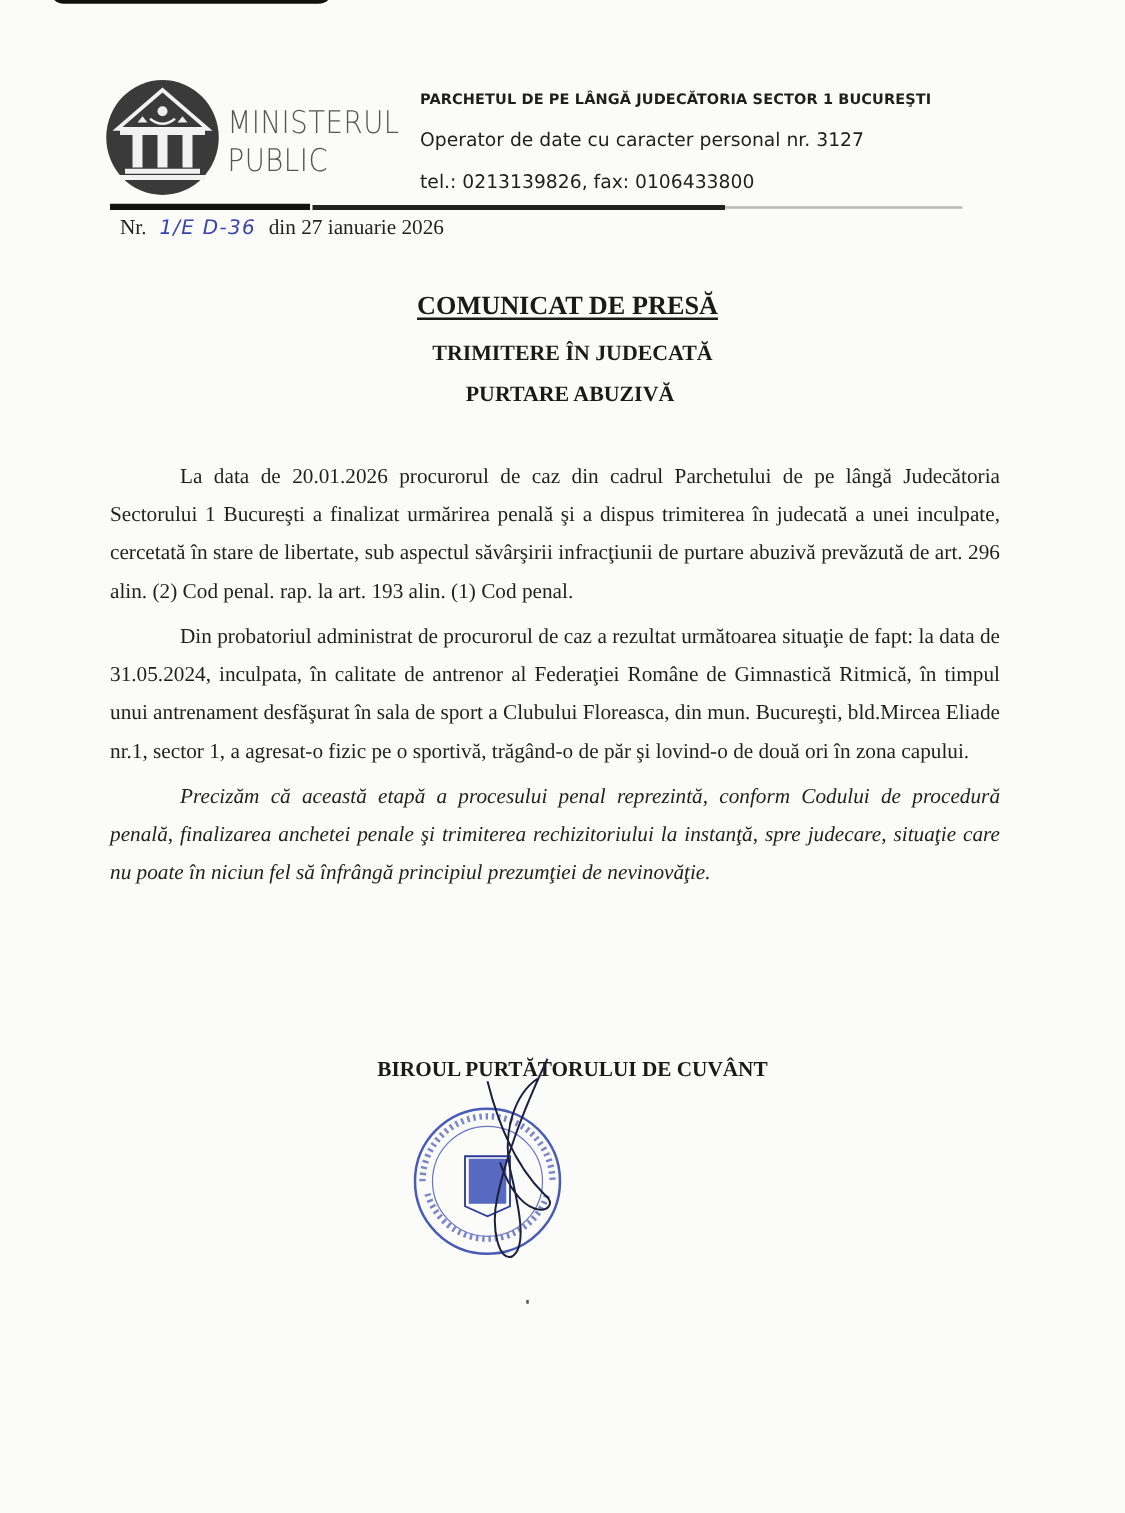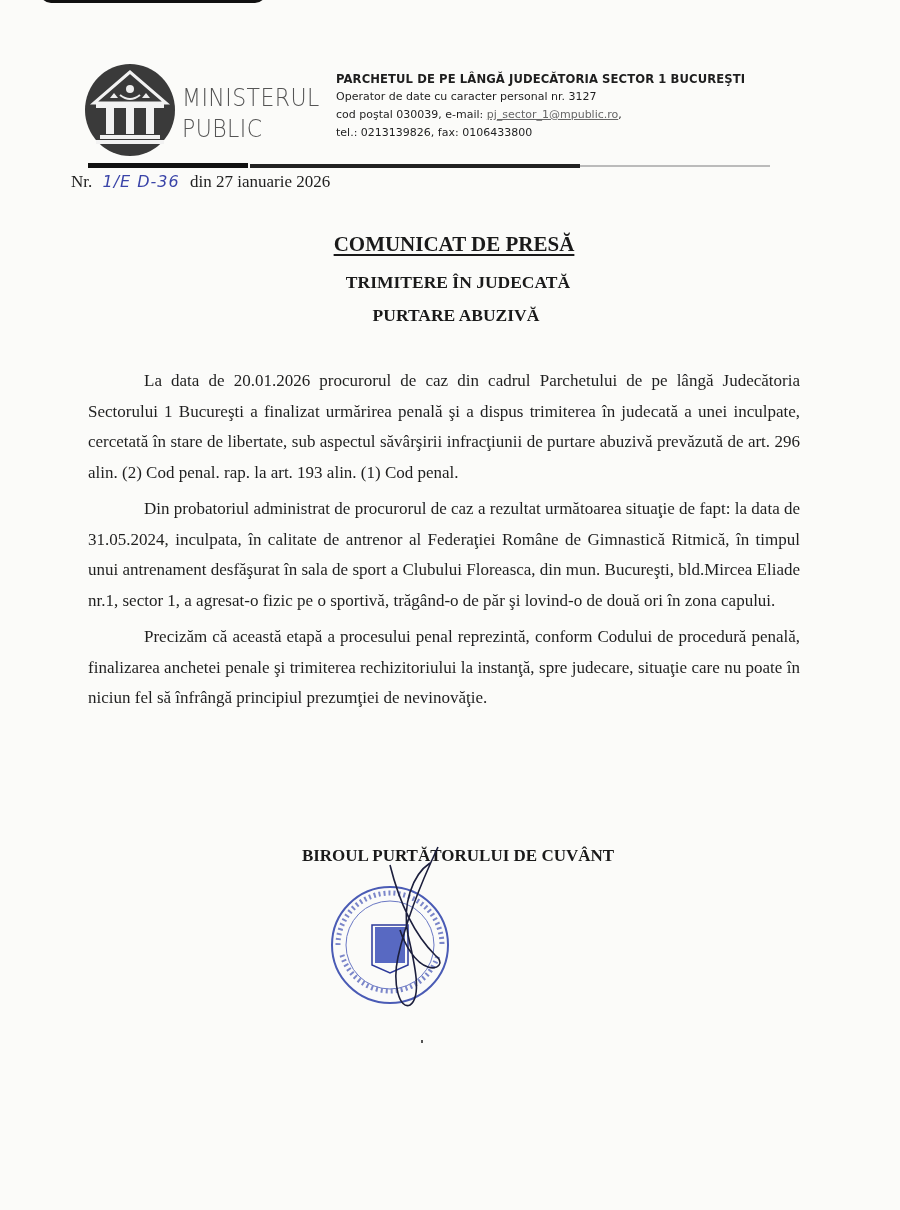--- a/index.html
+++ b/index.html
@@ -54,23 +54,24 @@
       color: #1e1e1e;
     }
     .inst .name {
       font-weight: bold;
       font-size: 11.6px;
       line-height: 18px;
       letter-spacing: 0.1px;
       white-space: nowrap;
     }
     .inst .line {
-      font-size: 11px;
+      font-size: 15px;
       line-height: 18px;
       white-space: nowrap;
+      margin-top: 15px;
     }
     .inst .email {
       color: #666;
       text-decoration: underline;
     }
     .rule-thick {
       position: absolute;
       left: 88px;
       top: 163px;
       width: 160px;
@@ -88,21 +89,21 @@
     .rule-light {
       position: absolute;
       left: 580px;
       top: 165px;
       width: 190px;
       height: 2px;
       background: #bbb;
     }
     .nr {
       position: absolute;
-      left: 71px;
+      left: 96px;
       top: 172px;
       font-size: 17px;
       color: #222;
       white-space: nowrap;
     }
     .nr .hand {
       font-family: "DejaVu Sans", sans-serif;
       font-style: italic;
       color: #3a44a8;
       font-size: 16px;
@@ -144,20 +145,21 @@
       font-size: 17px;
       line-height: 30.5px;
       text-align: justify;
       color: #1f1f1f;
     }
     .body-text p {
       margin: 0 12px 6px 0;
       text-indent: 56px;
     }
     .body-text p.italic {
+      font-style: italic;
     }
     .signature-title {
       position: absolute;
       left: 0;
       width: 900px;
       text-align: center;
       top: 846px;
       font-weight: bold;
       font-size: 17px;
       padding-left: 8px;
@@ -198,21 +200,20 @@
   <rect x="12" y="77" width="68" height="4" fill="#f2f2f2"></rect>
 </svg>
 <div class="logo-text">
   <div>MINISTERUL</div>
   <div>PUBLIC</div>
 </div>
 
 <div class="inst">
   <div class="name">PARCHETUL DE PE LÂNGĂ JUDECĂTORIA SECTOR 1 BUCUREŞTI</div>
   <div class="line">Operator de date cu caracter personal nr. 3127</div>
-  <div class="line"><span>cod poştal 030039, e-mail: </span><span class="email">pj_sector_1@mpublic.ro</span><span>,</span></div>
   <div class="line">tel.: 0213139826, fax: 0106433800</div>
 </div>
 
 <div class="rule-thick"></div>
 <div class="rule-mid"></div>
 <div class="rule-light"></div>
 
 <div class="nr">
   <span>Nr.</span>
   <span class="hand">1/E D-36</span>

